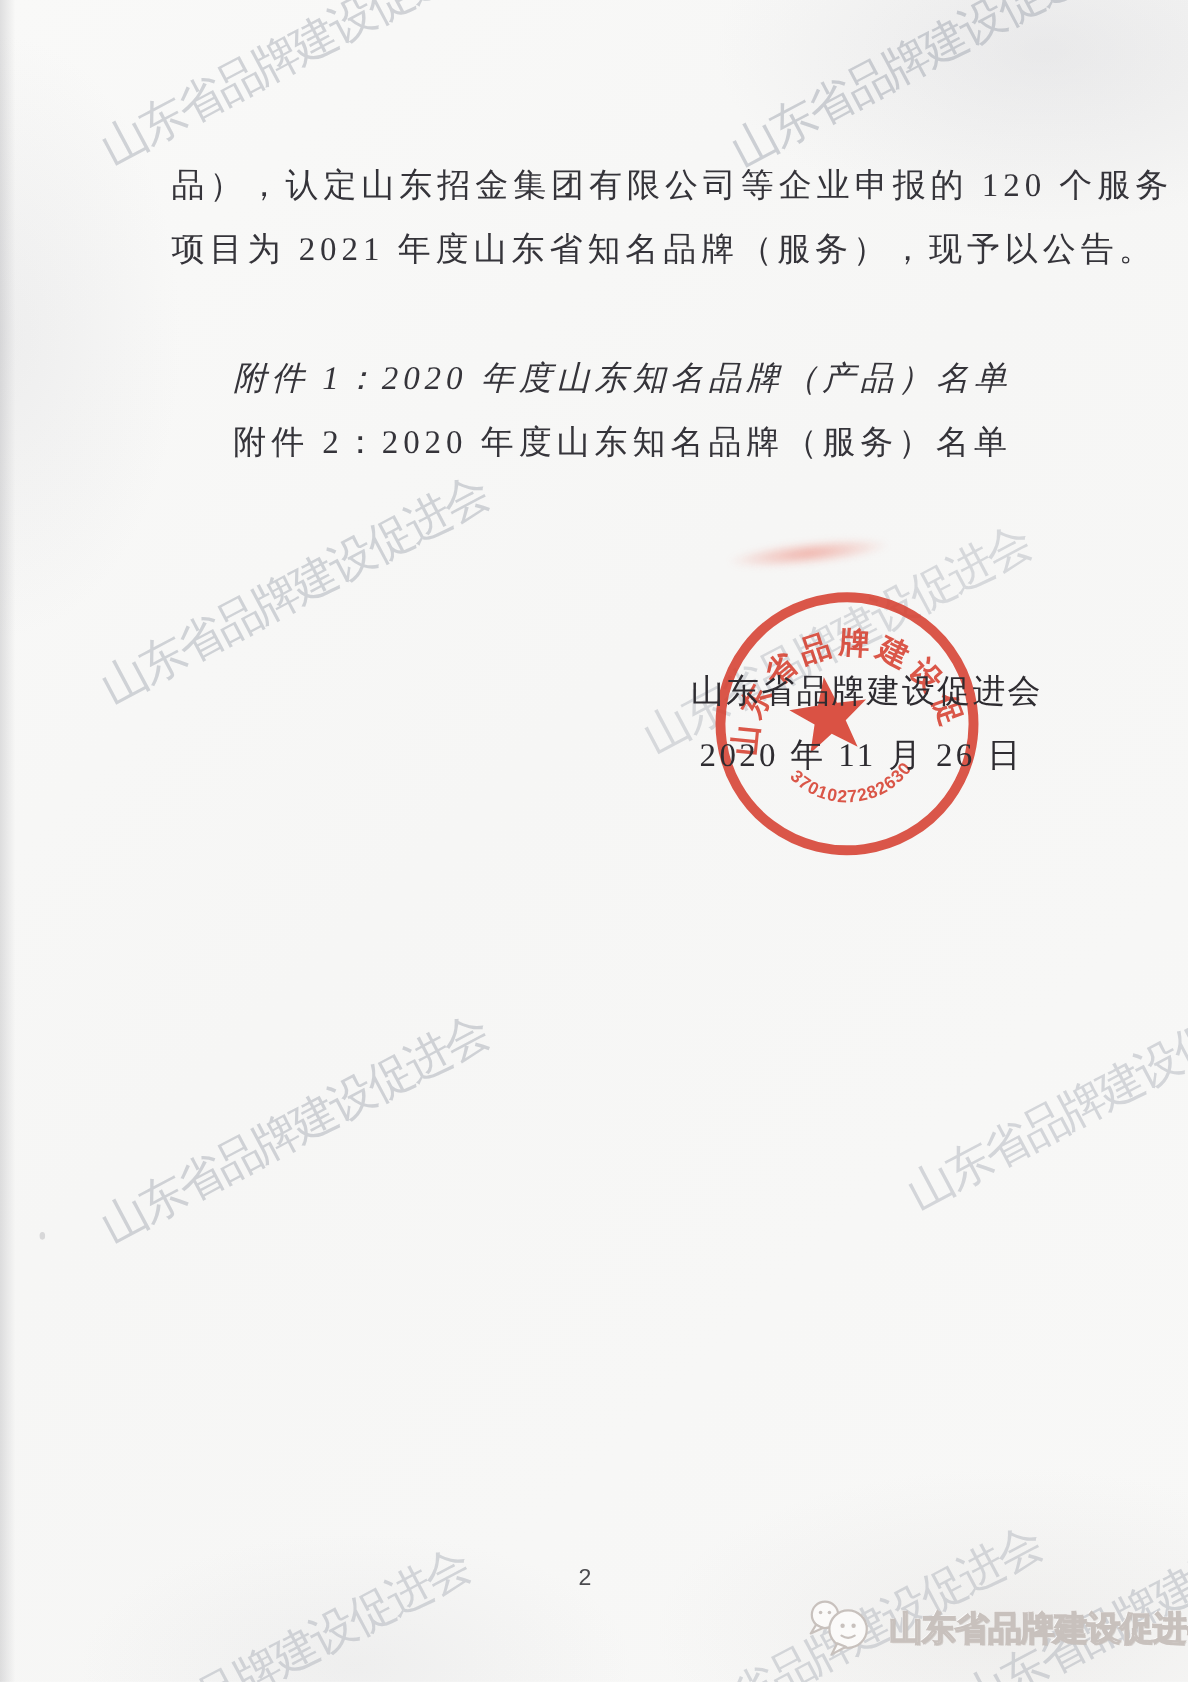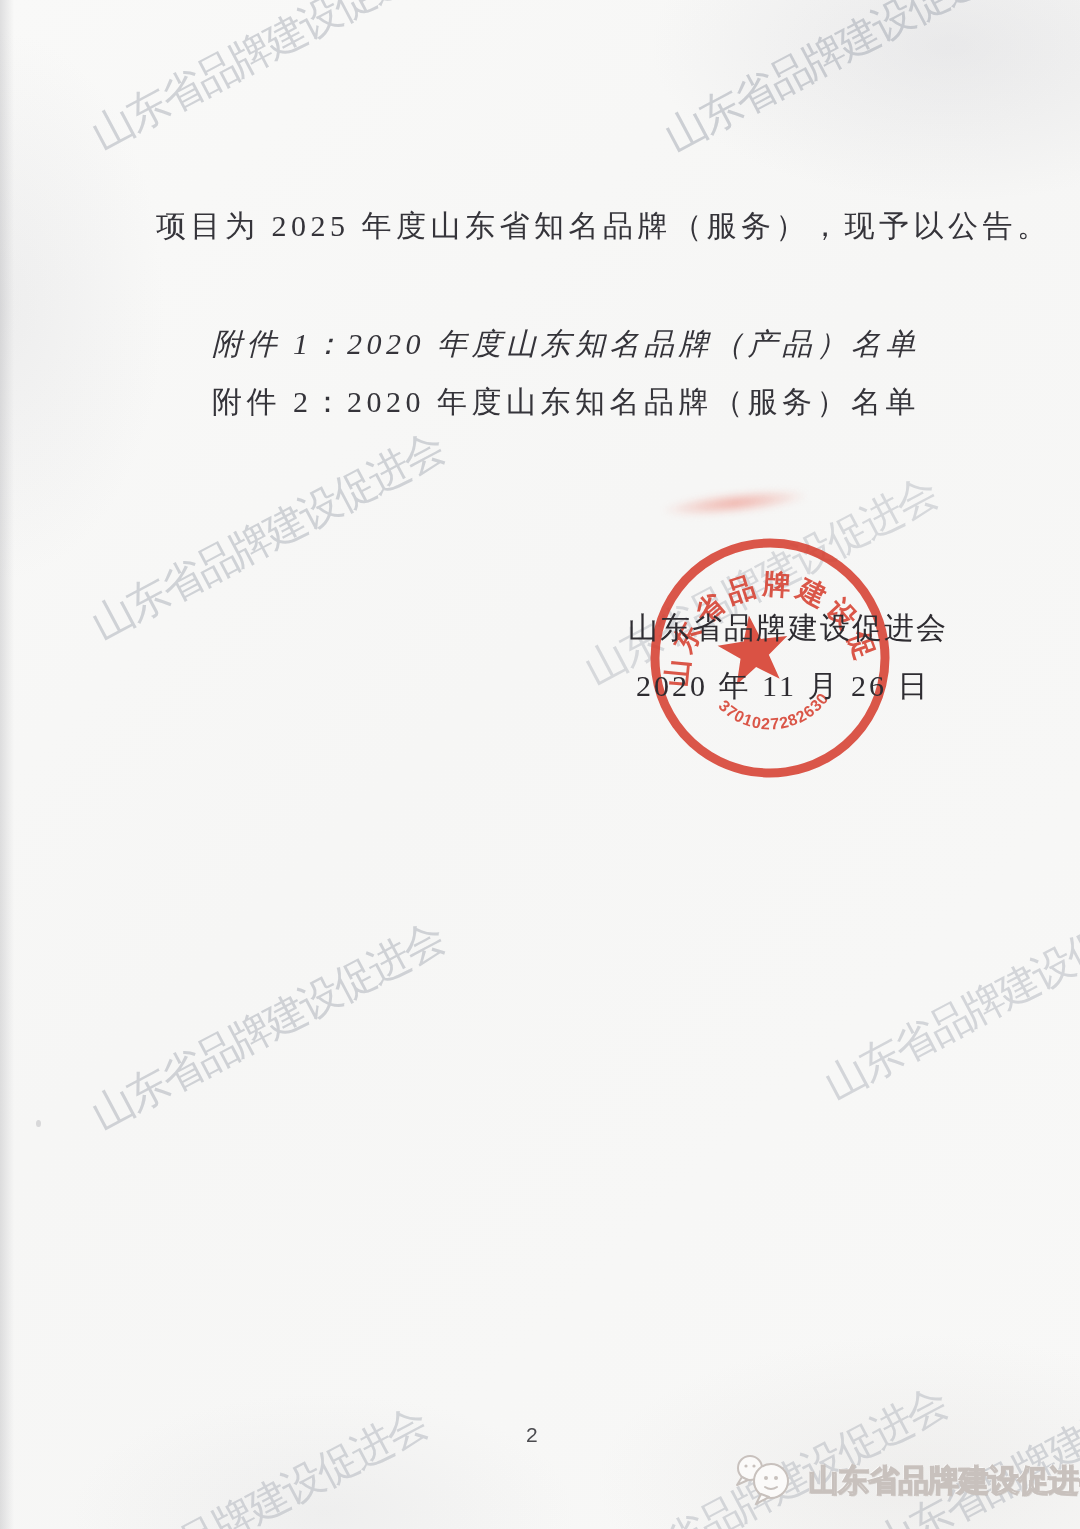--- a/index.html
+++ b/index.html
@@ -59,21 +59,22 @@
       <div class="wm" style="left: 668px; top: 112px; opacity: 0.45;">山东省品牌建设促进会</div>
       <div class="wm" style="left: 95px; top: 600px; opacity: 0.42;">山东省品牌建设促进会</div>
       <div class="wm" style="left: 588px; top: 645px; opacity: 0.34;">山东省品牌建设促进会</div>
       <div class="wm" style="left: 95px; top: 1090px; opacity: 0.42;">山东省品牌建设促进会</div>
       <div class="wm" style="left: 828px; top: 1060px; opacity: 0.38;">山东省品牌建设促进会</div>
       <div class="wm" style="left: 78px; top: 1575px; opacity: 0.38;">山东省品牌建设促进会</div>
       <div class="wm" style="left: 598px; top: 1555px; opacity: 0.36;">山东省品牌建设促进会</div>
       <div class="wm" style="left: 878px; top: 1520px; opacity: 0.38;">山东省品牌建设促进会</div>
     </div>
 
-  <div class="doc-line" style="left:156px;top:206px;">项目为 2025 年度山东省知名品牌（服务），现予以公告。</div>
+  <div class="doc-line" style="left:156px;top:148px;">品），认定山东招金集团有限公司等企业申报的 120 个服务</div>
+  <div class="doc-line" style="left:156px;top:206px;">项目为 2021 年度山东省知名品牌（服务），现予以公告。</div>
 
   <div class="doc-line" style="left:212px;top:324px;font-style:italic;">附件 1：2020 年度山东知名品牌（产品）名单</div>
   <div class="doc-line" style="left:212px;top:382px;text-align:right;">附件 2：2020 年度山东知名品牌（服务）名单</div>
 
   <div id="seal-smudge"></div>
 
   <svg id="seal" viewBox="-125 -125 250 250">
     <defs>
       <path id="arcTop" d="M -86 22 A 86 86 0 1 1 86 22" fill="none"></path>
       <path id="arcBottom" d="M -62 36 A 72 72 0 0 0 62 36" fill="none"></path>

